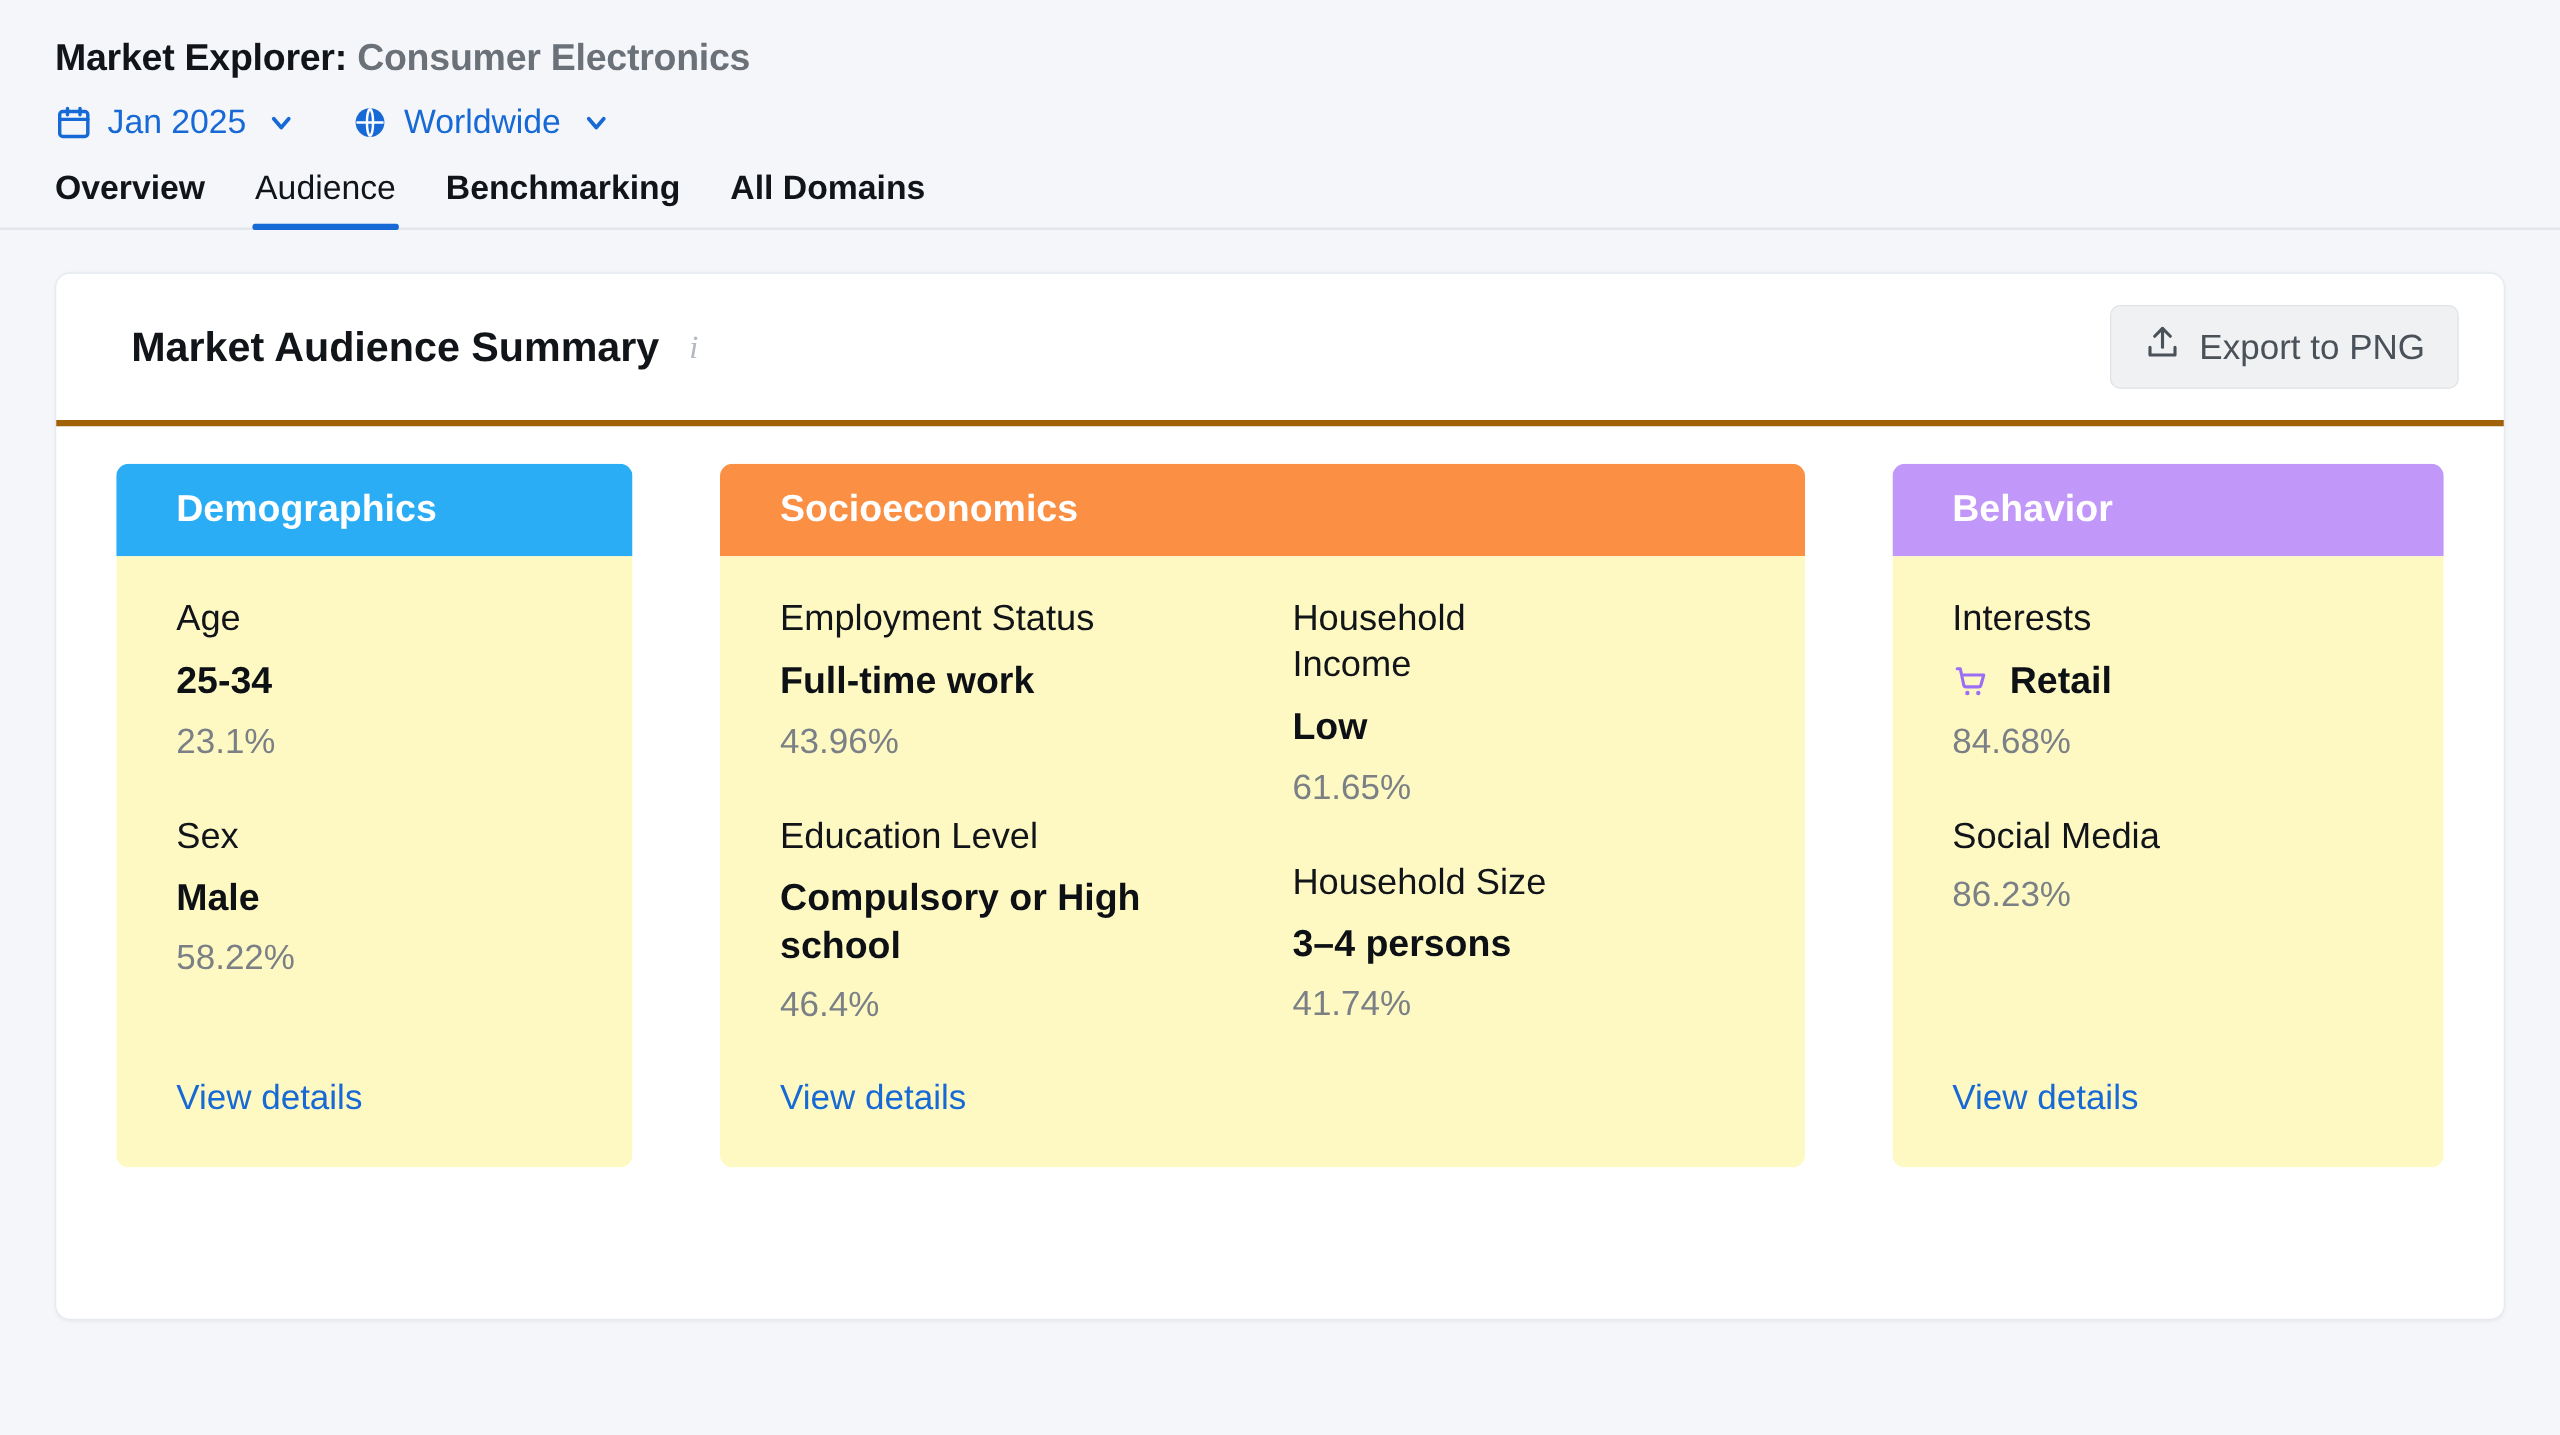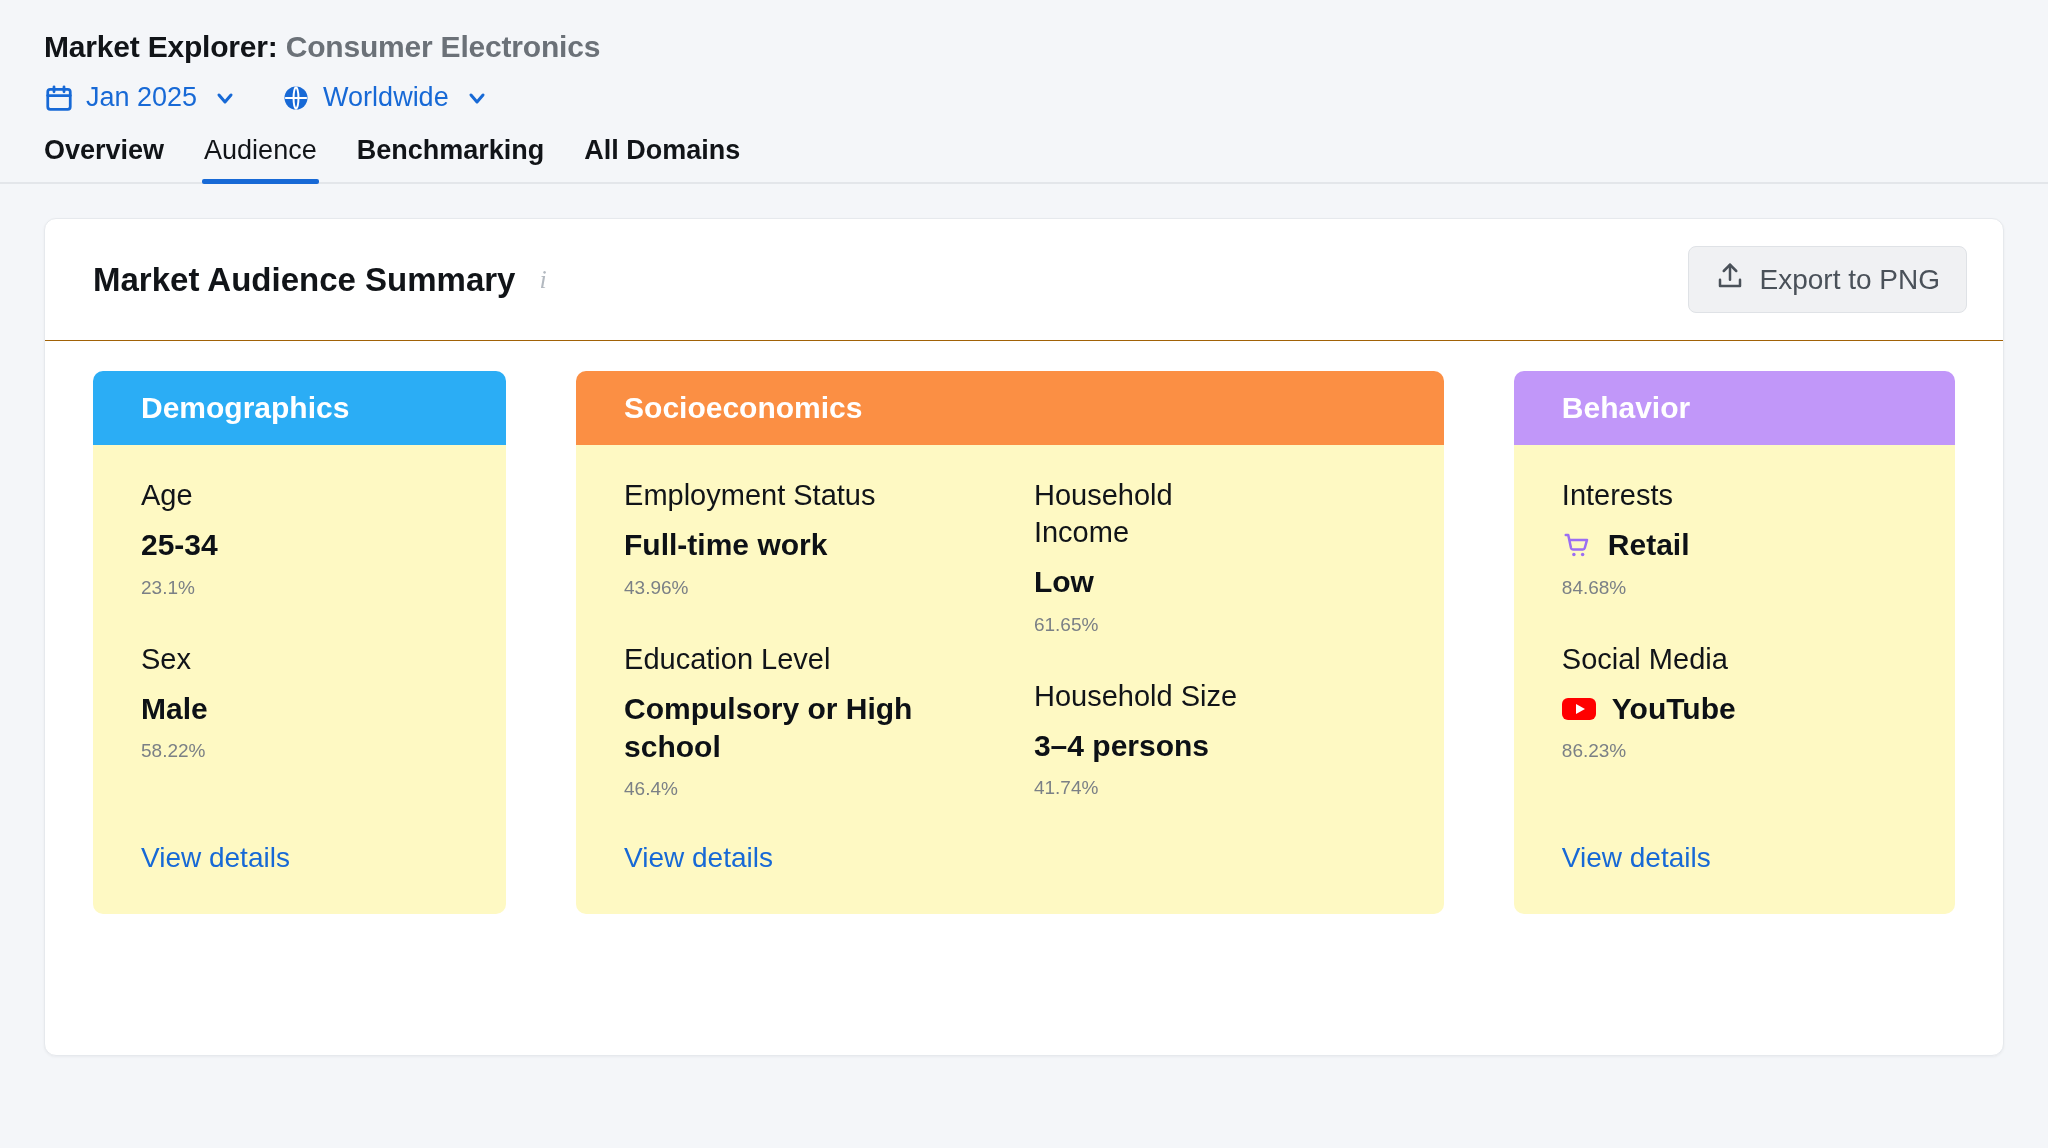--- a/index.html
+++ b/index.html
@@ -50,22 +50,22 @@
     margin:34px 44px 0 44px;
     background:#ffffff;
     border:1px solid #e6e9ed;
     border-radius:12px;
     box-shadow:0 1px 3px rgba(16,24,40,.05);
     height:838px;
   }
   .card-head {
     height:122px; display:flex; align-items:center;
     justify-content:space-between;
-    padding:0 36px 0 48px;
-    border-bottom:1px solid #a16207;
+    padding:0 36px 0 60px;
+    border-bottom:5px solid #a16207;
   }
   .card-title-wrap { display:flex; align-items:center; gap:20px; }
   .card-title { font-size:33px; font-weight:700; color:#111418; }
   .info-icon {
     color:#b3b9c0; font-size:26px; font-style:italic;
     font-family:"Liberation Serif", serif; cursor:pointer;
     line-height:1; padding:2px 4px;
   }
   .export-btn {
     display:flex; align-items:center; gap:14px;
@@ -96,21 +96,21 @@
   .col.c1 { flex:1; }
   .col.c2 { flex:1; }
 
   .metric { margin-bottom:42px; }
   .metric-label { font-size:29px; color:#111418; line-height:1.28; max-width:300px; }
   .metric-value {
     font-size:30px; font-weight:700; color:#0d1116;
     margin-top:12px; line-height:1.28; max-width:345px;
     display:flex; align-items:center; gap:16px;
   }
-  .metric-pct { font-size:19px; color:#7b8086; margin-top:12px; }
+  .metric-pct { font-size:28px; color:#7b8086; margin-top:12px; }
 
   .view-details {
     margin-top:auto; padding-bottom:40px;
     color:#1769d6; font-size:28px; cursor:pointer; width:max-content;
   }
 
   .panel.behavior .metric-label { max-width:360px; }
   .icon-chip { display:flex; align-items:center; }
 </style>
 </head>
@@ -274,29 +274,20 @@
                   <circle cx="16.5" cy="19.5" r="1.4" fill="#9B6EF3" stroke="none"></circle>
                 </svg>
               </span>
               <span>Retail</span>
             </div>
             <div class="metric-pct">84.68%</div>
           </div>
 
           <div class="metric">
             <div class="metric-label">Social Media</div>
-            <div class="metric-value">
-              <span class="icon-chip">
-                <svg width="34" height="26" viewBox="0 0 34 24">
-                  <rect x="0" y="1" width="34" height="22" rx="6" fill="#FF0000"></rect>
-                  <polygon points="14,7 23,12 14,17" fill="#ffffff"></polygon>
-                </svg>
-              </span>
-              <span>YouTube</span>
-            </div>
             <div class="metric-pct">86.23%</div>
           </div>
 
           <div class="view-details">View details</div>
         </div>
       </div>
     </div>
 
   </div>
 </div>

